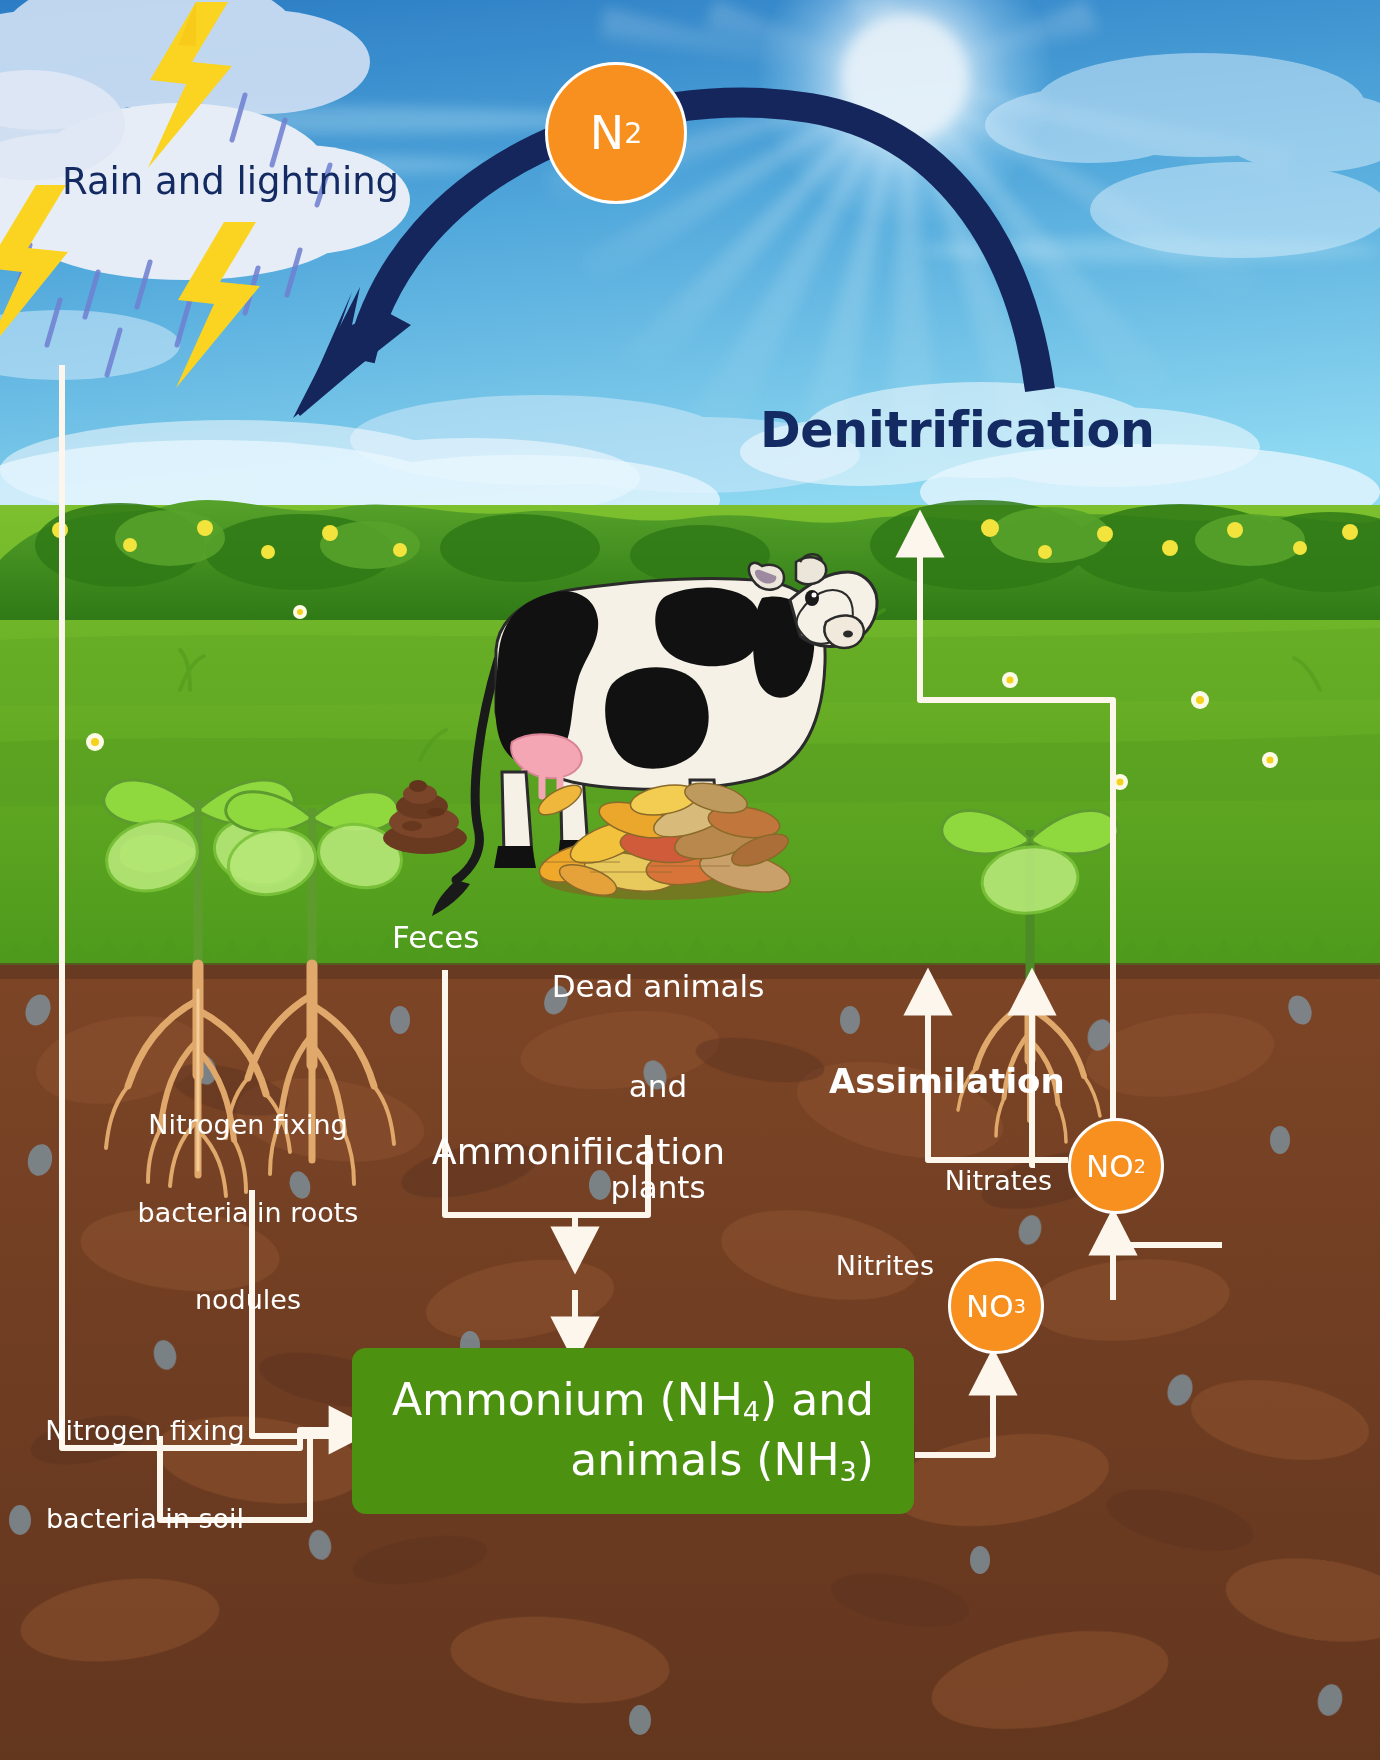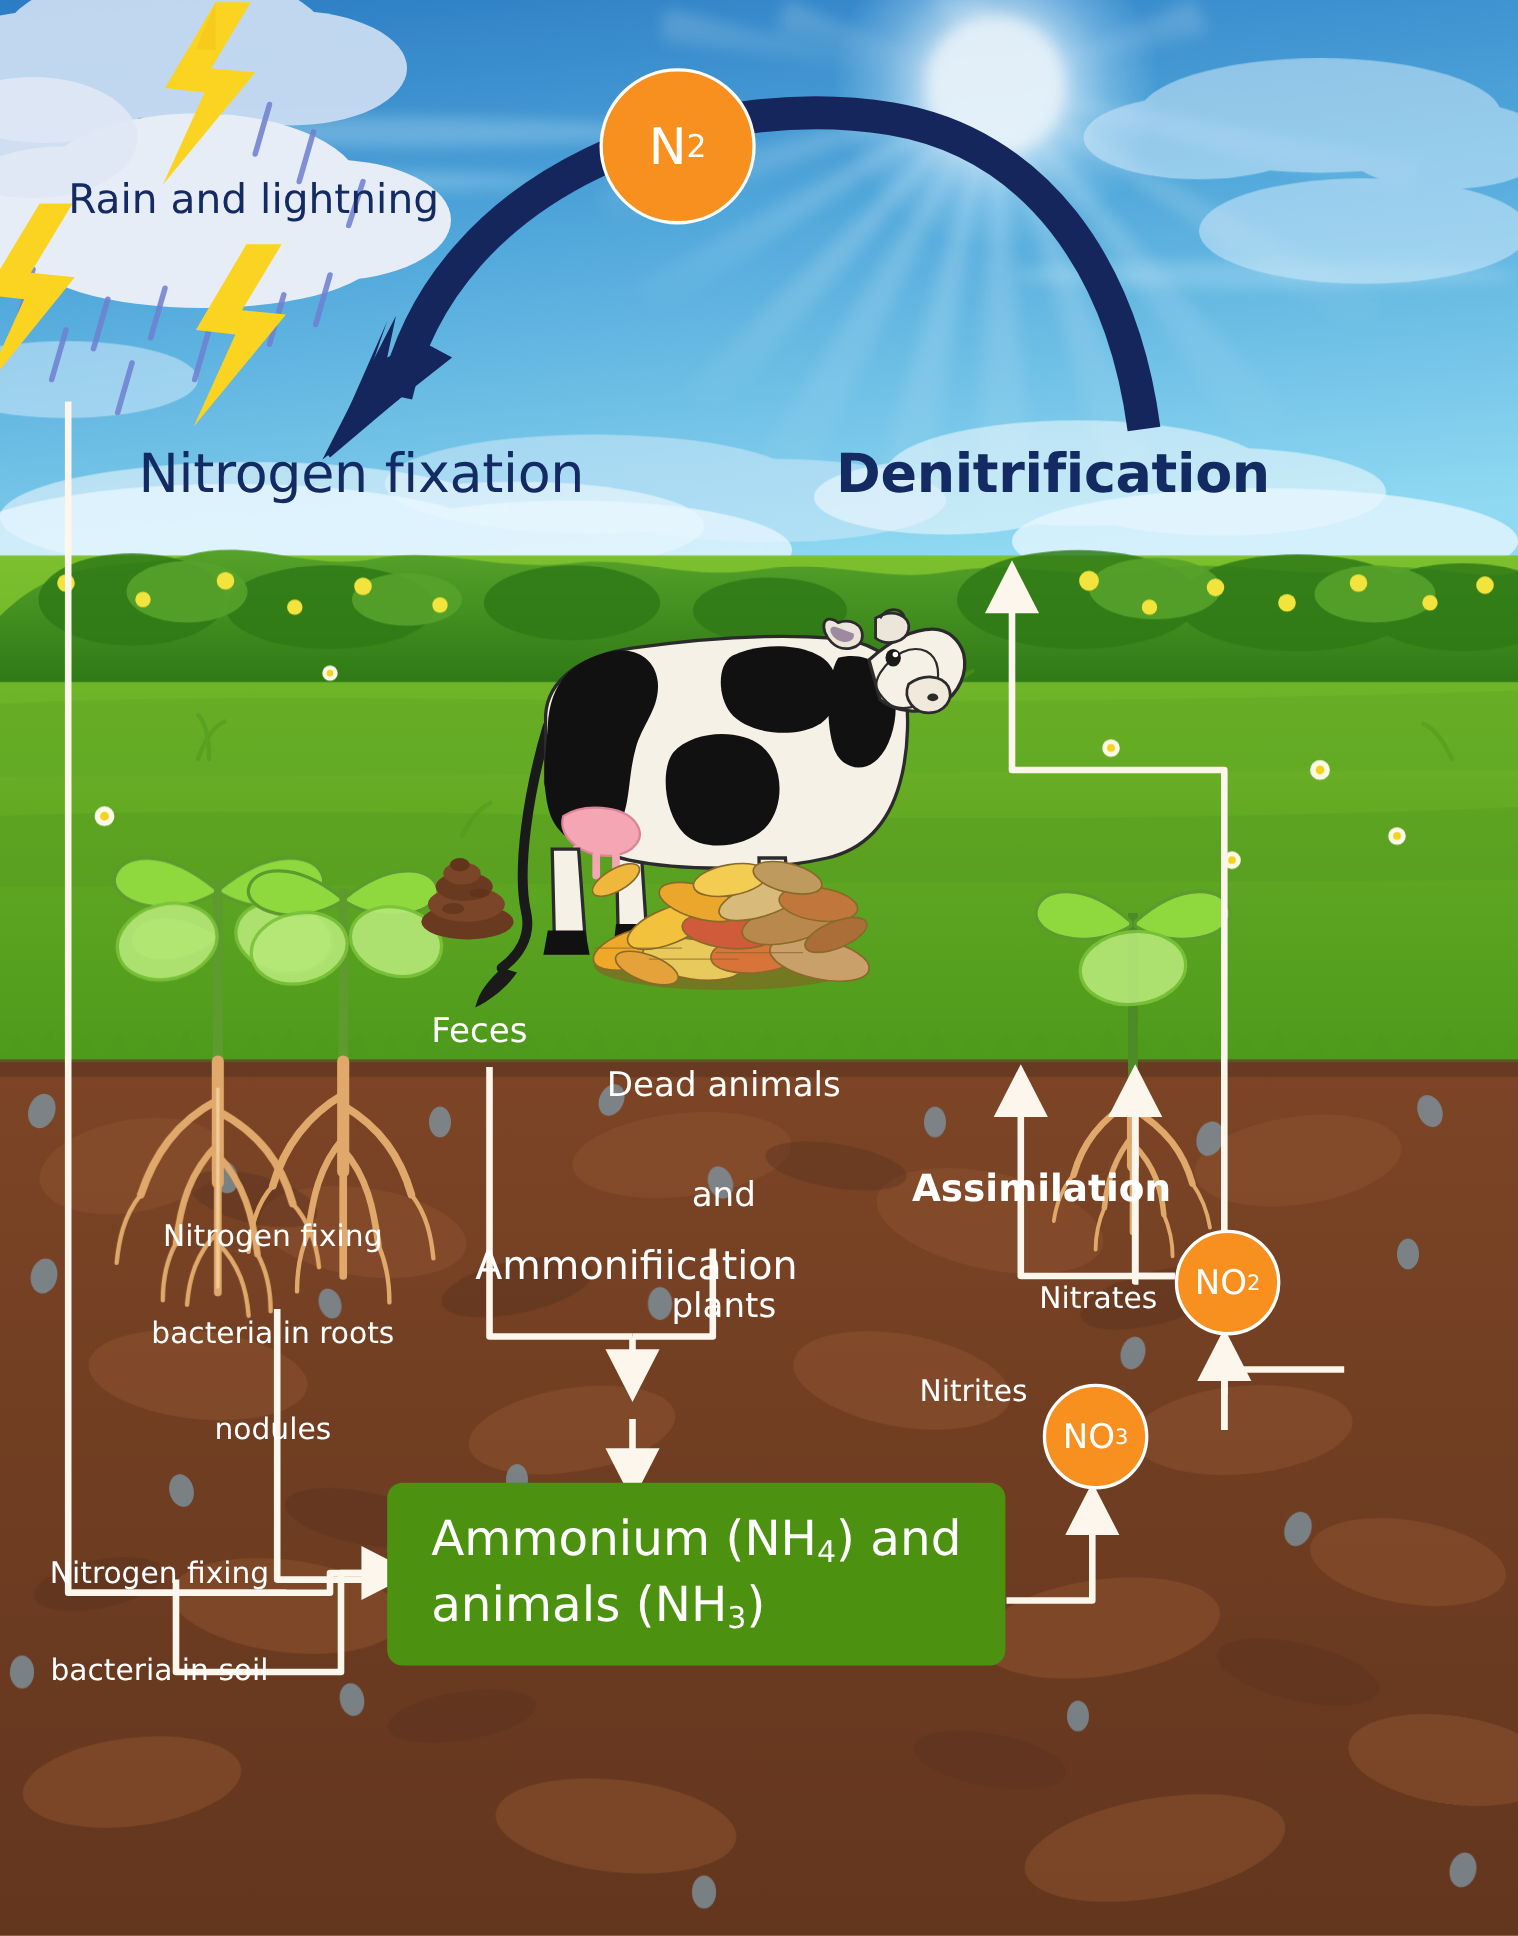--- a/index.html
+++ b/index.html
@@ -16,21 +16,21 @@
   .assim{font-size:34px;}
   .ammon{font-size:36px;}
   .ctr{text-align:center;}
   .rt{text-align:right;}
   .chip{position:absolute;border-radius:50%;background:#f7901e;border:3px solid #ffffff;
         display:flex;align-items:center;justify-content:center;color:#fff;}
   .chip.n2{width:136px;height:136px;font-size:46px;}
   .chip.no{width:90px;height:90px;font-size:31px;}
   .chip sub{font-size:.62em;vertical-align:-.22em;}
   .greenbox{position:absolute;background:#4c9110;border-radius:14px;
-            display:flex;align-items:center;justify-content:center;text-align:left;
+            display:flex;align-items:center;justify-content:center;text-align:right;
             color:#fff;font-size:44px;line-height:1.34;padding:0 26px;box-sizing:border-box;}
   .greenbox sub{font-size:.62em;vertical-align:-.22em;}
 </style>
 </head>
 <body>
 
 <div id="stage">
 
   <svg class="layer" viewBox="0 0 1380 1760" preserveAspectRatio="none">
     <defs>
@@ -527,21 +527,20 @@
     <path d="M928,1060 L928,992" stroke="#fdf6ec" stroke-width="6" fill="none" marker-end="url(#whiteArrow)"></path>
   </svg>
 
   <div class="lbl rainlbl navy" style="left:62px;top:162px;">Rain and lightning</div>
 
   <div class="chip n2" style="left:545px;top:62px;">
     <span>N</span>
       <sub>2</sub>
   </div>
 
-  <div class="lbl hdg navy" style="left:126px;top:405px;">Nitrogen fixation</div>
   <div class="lbl hdg navy" style="left:760px;top:405px;font-weight:bold;">Denitrification</div>
 
   <div class="lbl soil white" style="left:392px;top:921px;">Feces</div>
 
   <div class="lbl soil white ctr" style="left:528px;top:903px;width:260px;">
     <div>Dead animals</div>
     <div>and</div>
     <div>plants</div>
   </div>
 

